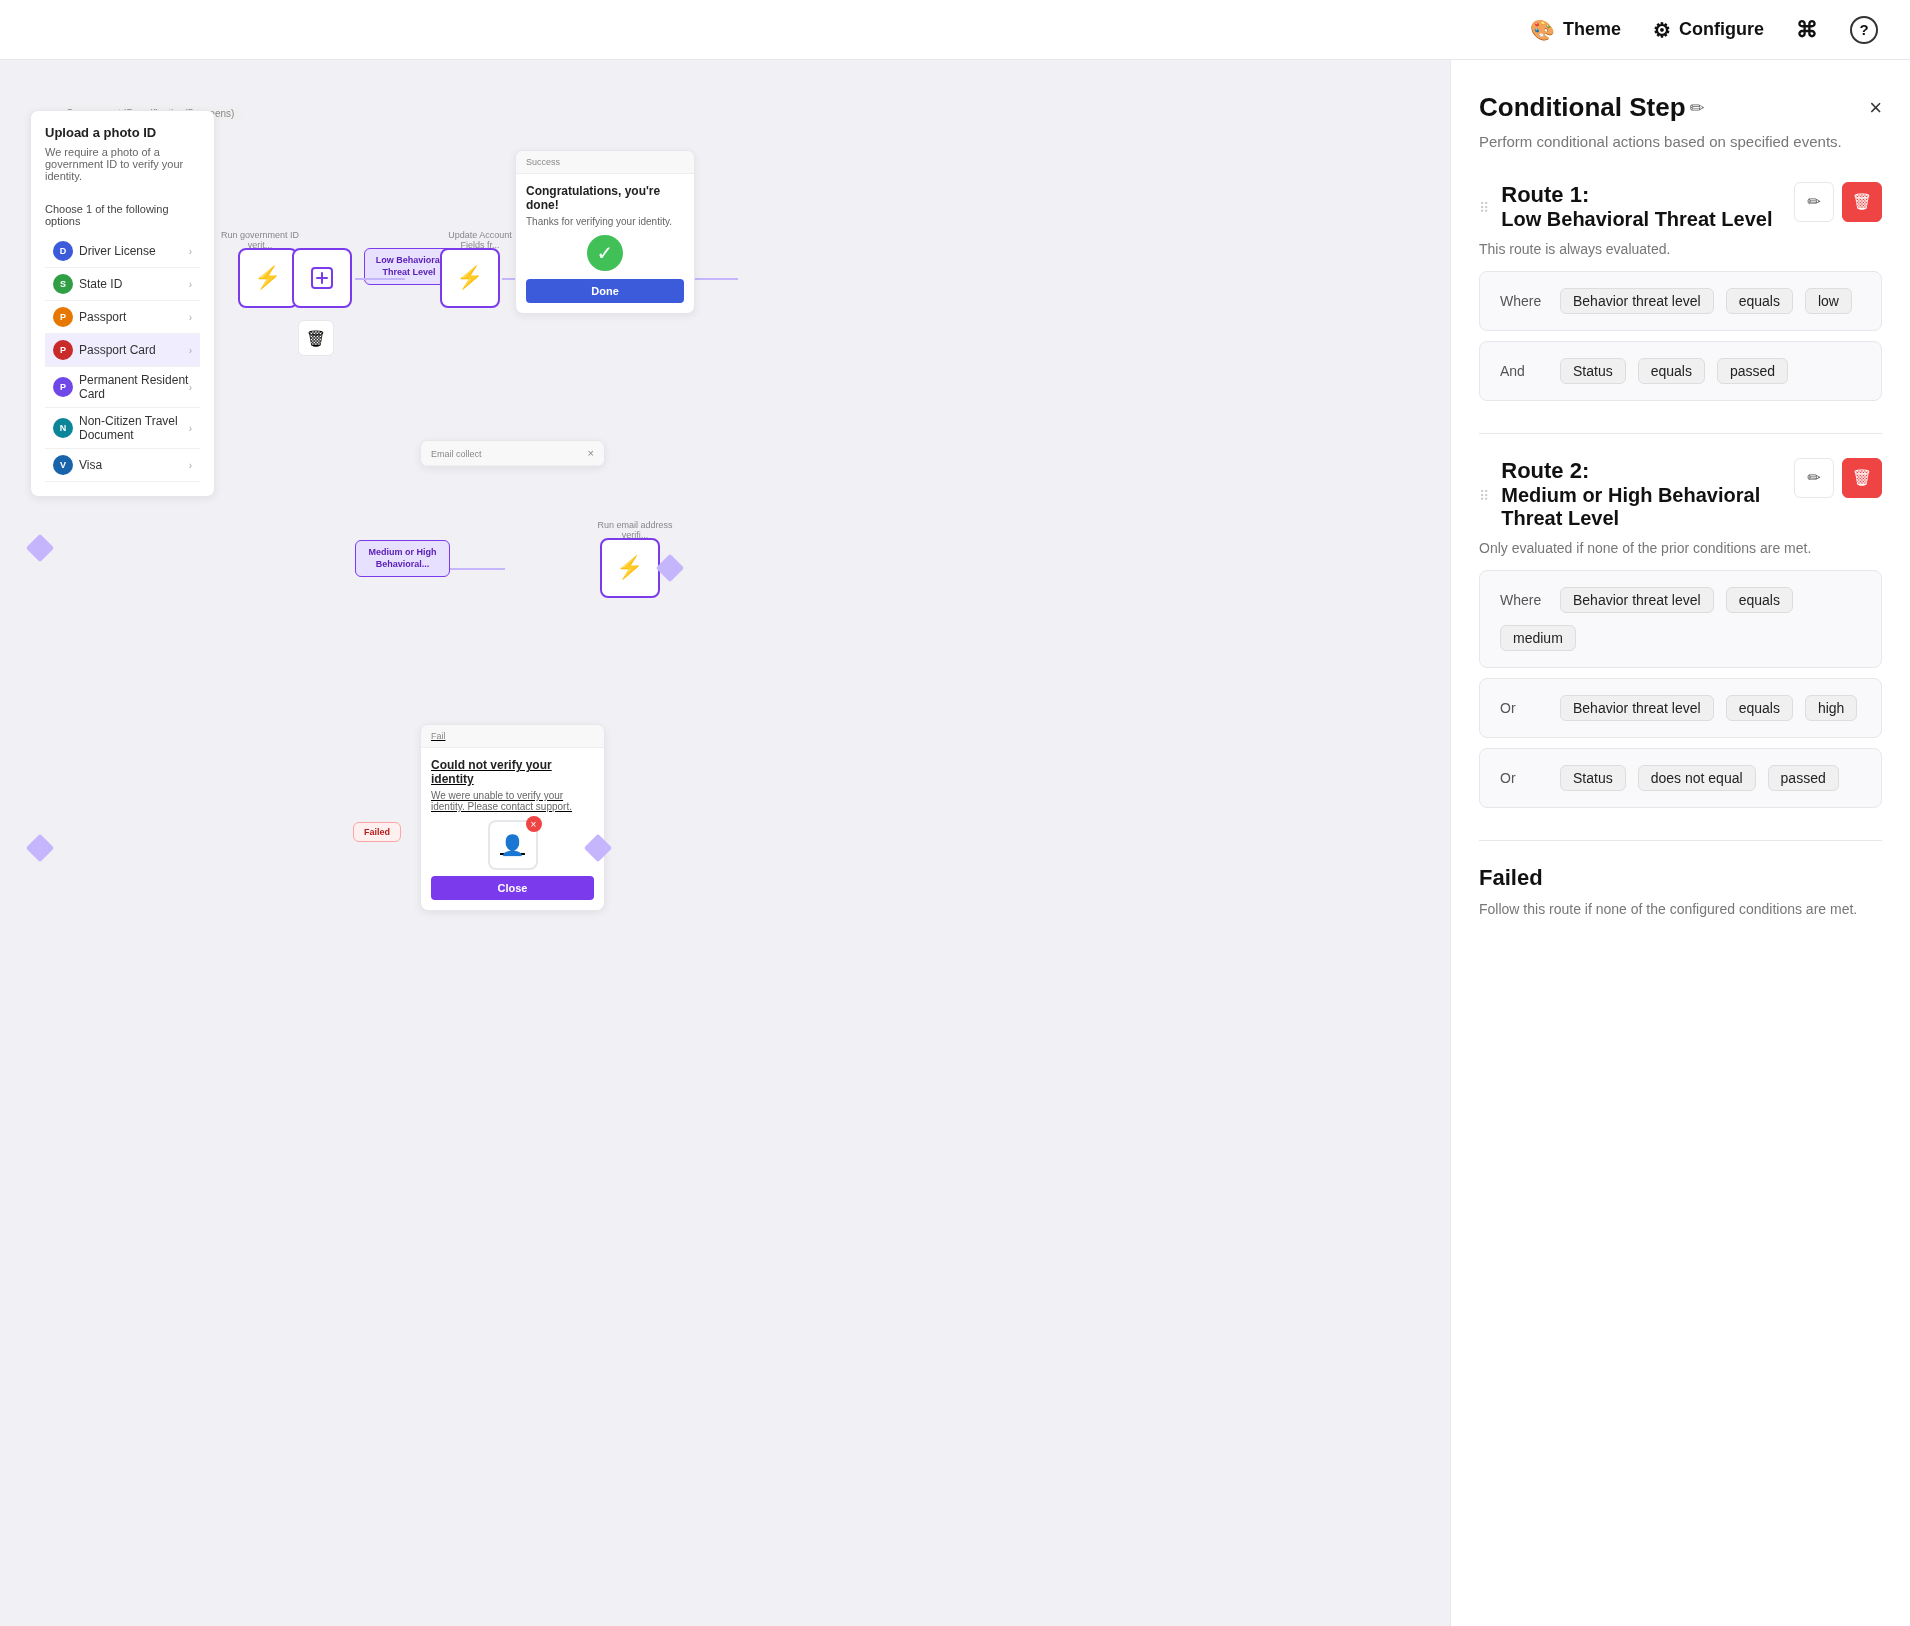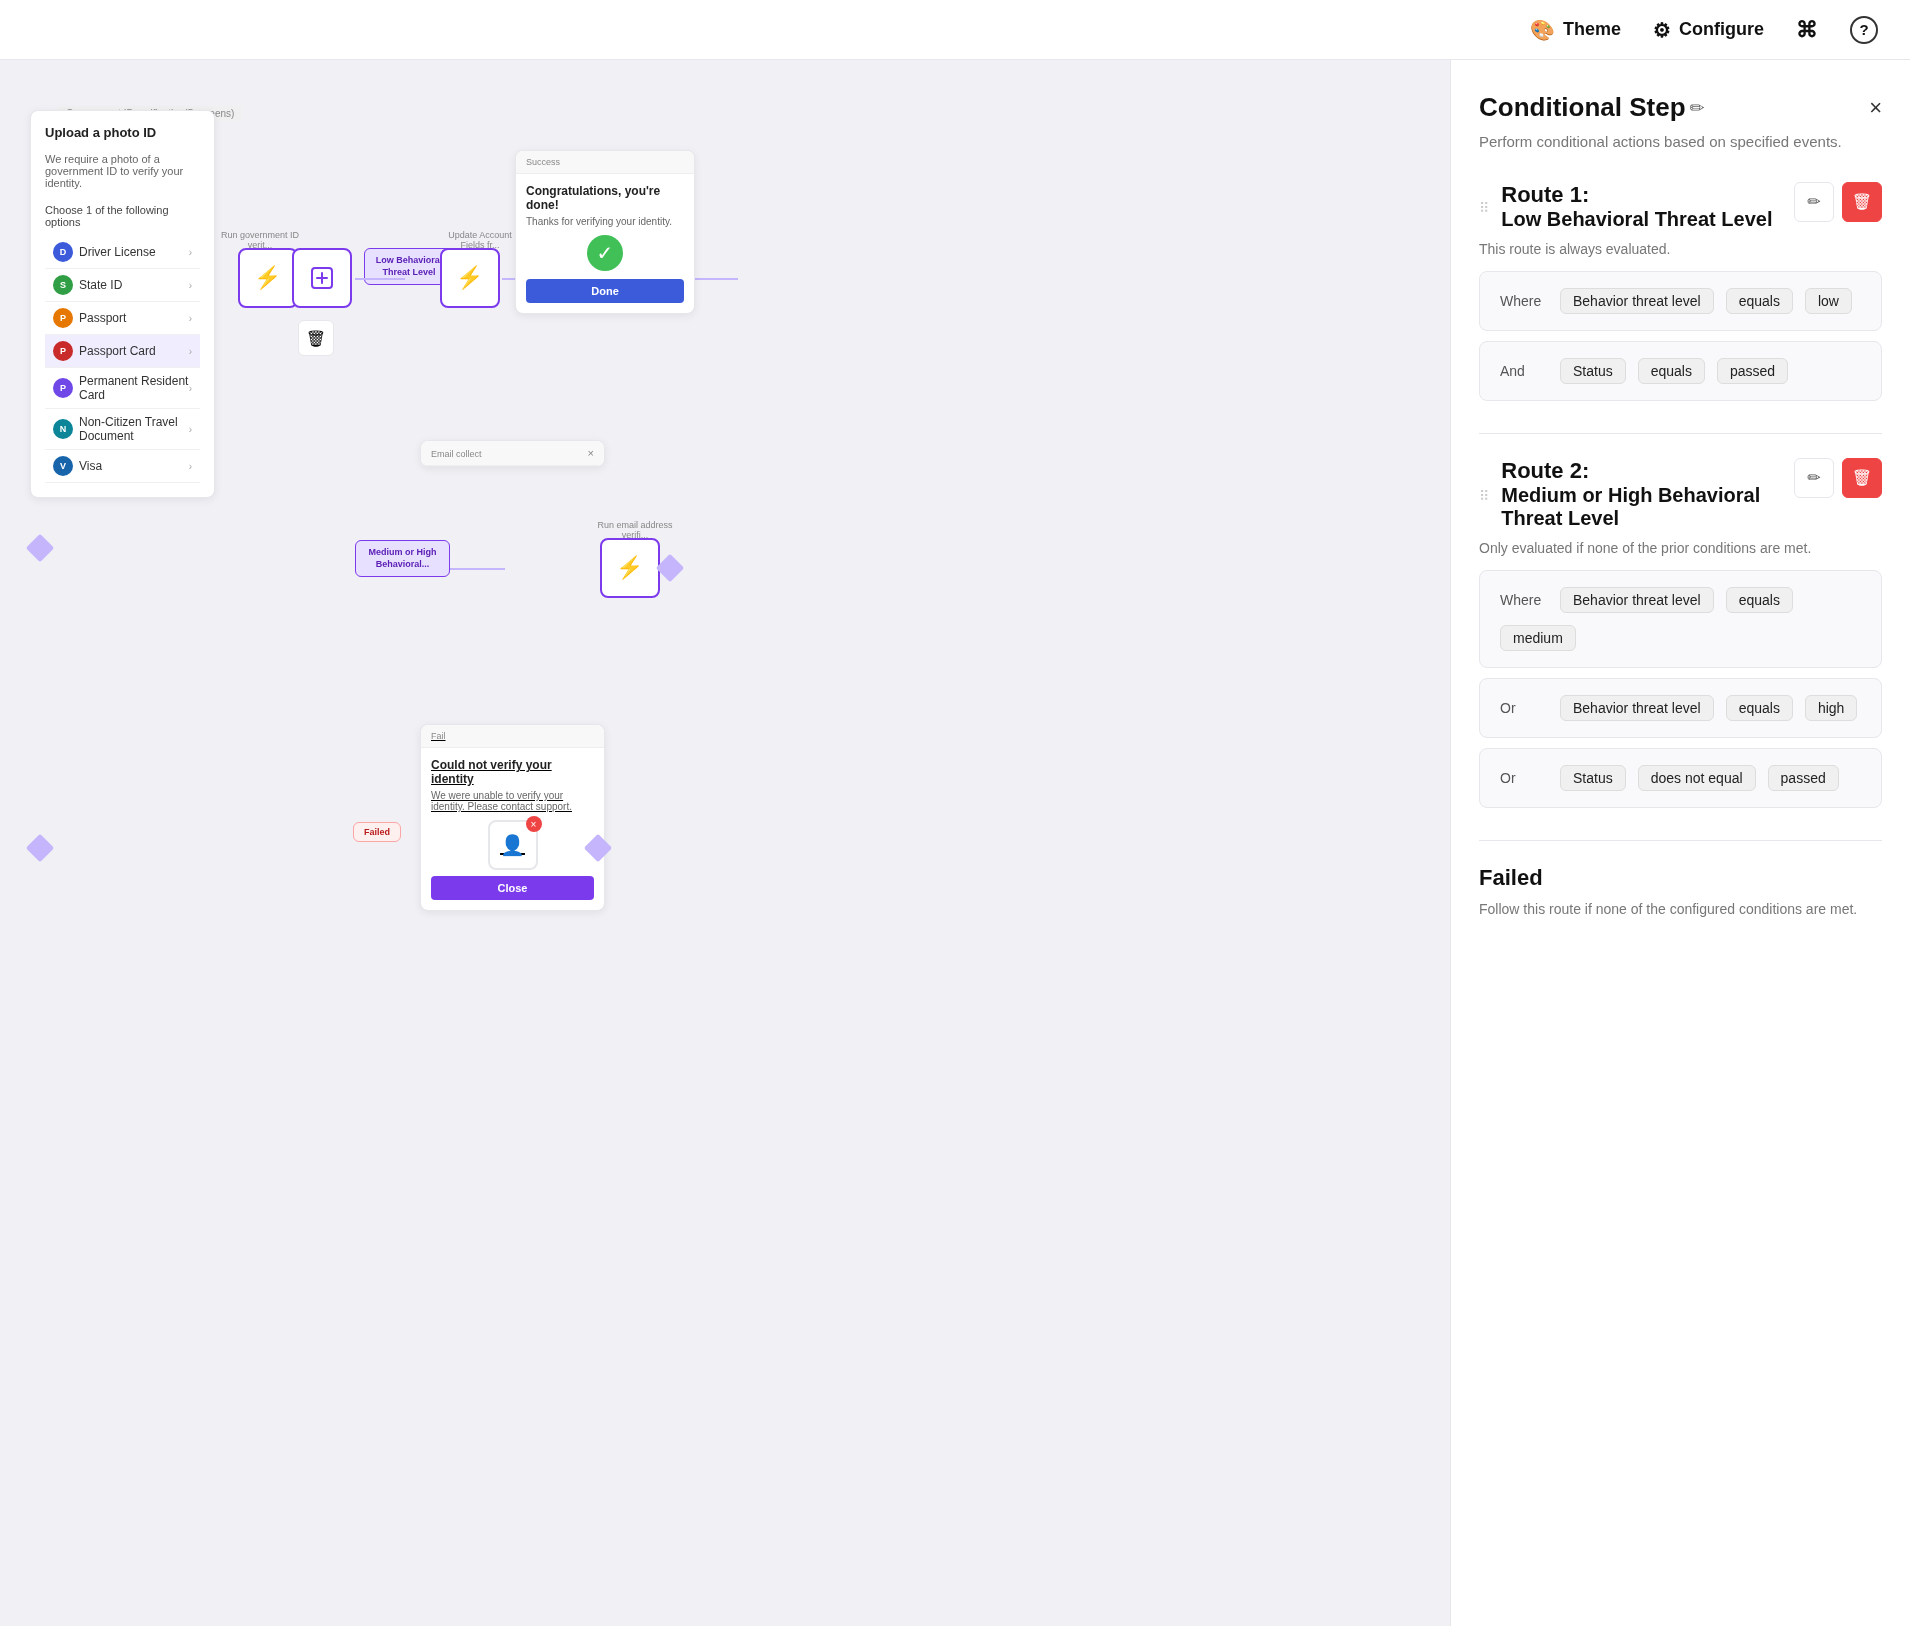--- a/index.html
+++ b/index.html
@@ -80,22 +80,22 @@
 
     
     .canvas-content { position: relative; width: 100%; height: 1520px; }
 
     
     .id-panel {
       position: absolute; top: 30px; left: 10px;
       width: 185px; background: #fff; border-radius: 8px;
       border: 1px solid #e5e7eb; padding: 14px; box-shadow: 0 2px 8px rgba(0,0,0,0.07);
     }
-    .id-panel-title { font-size: 13px; font-weight: 700; color: #222; margin-bottom: 13px; }
-    .id-panel-subtitle { font-size: 11px; color: #666; margin-bottom: 15px; }
+    .id-panel-title { font-size: 13px; font-weight: 700; color: #222; margin-bottom: 6px; }
+    .id-panel-subtitle { font-size: 11px; color: #666; margin-bottom: 21px; }
     .id-panel-choose { font-size: 11px; color: #444; margin-bottom: 8px; }
     .id-option {
       display: flex; align-items: center; justify-content: space-between;
       padding: 6px 8px; border-bottom: 1px solid #f0f0f0; font-size: 12px; color: #333;
     }
     .id-option-left { display: flex; align-items: center; gap: 6px; }
     .id-dot { width: 20px; height: 20px; border-radius: 50%; display: flex; align-items: center; justify-content: center; font-size: 9px; color: #fff; font-weight: 700; flex-shrink: 0; }
     .dot-blue { background: #3b5bdb; }
     .dot-green { background: #2f9e44; }
     .dot-orange { background: #e67700; }

